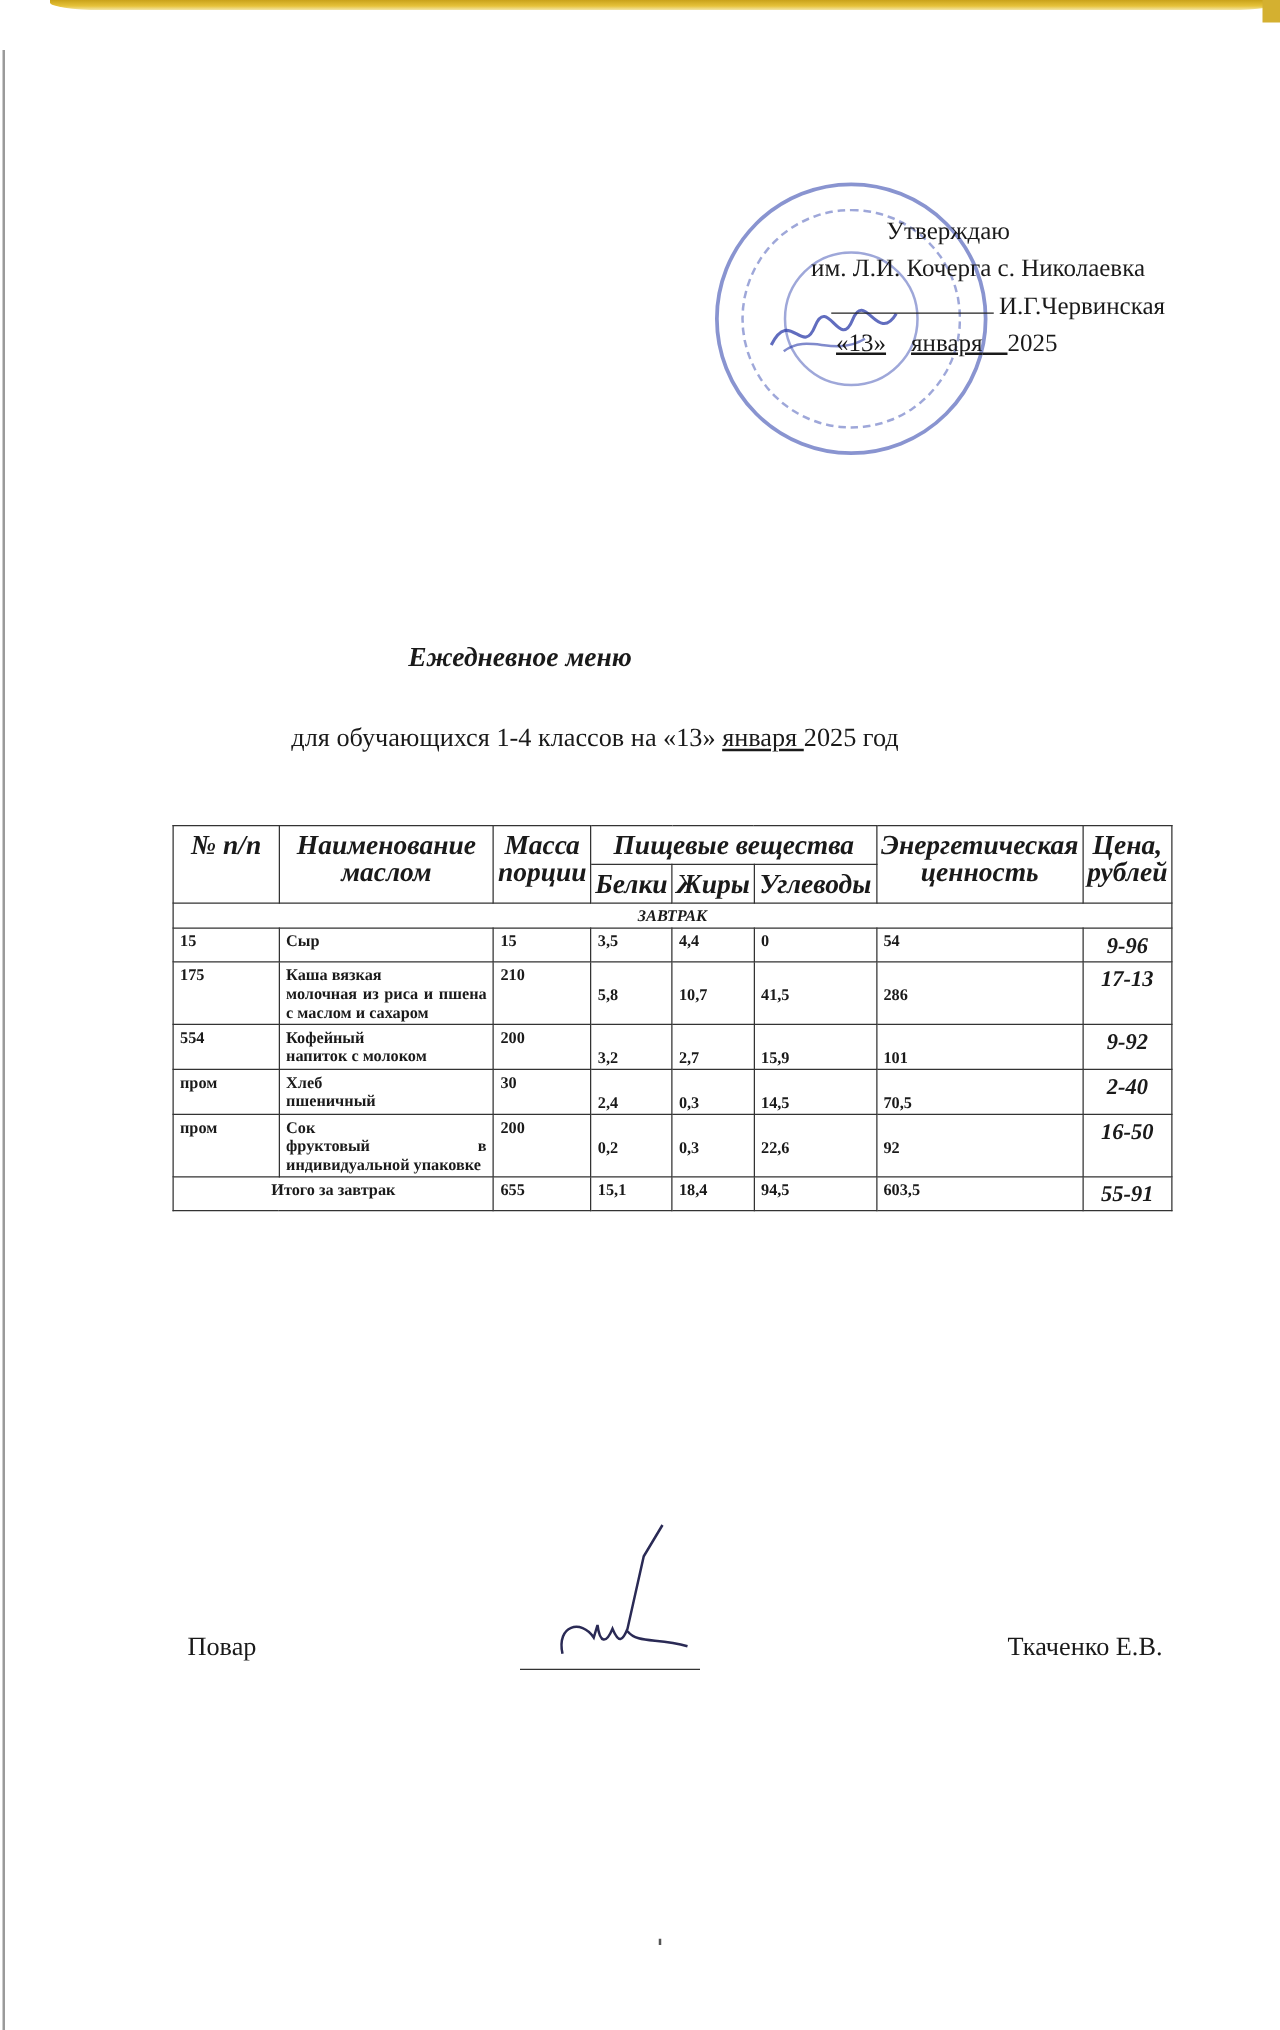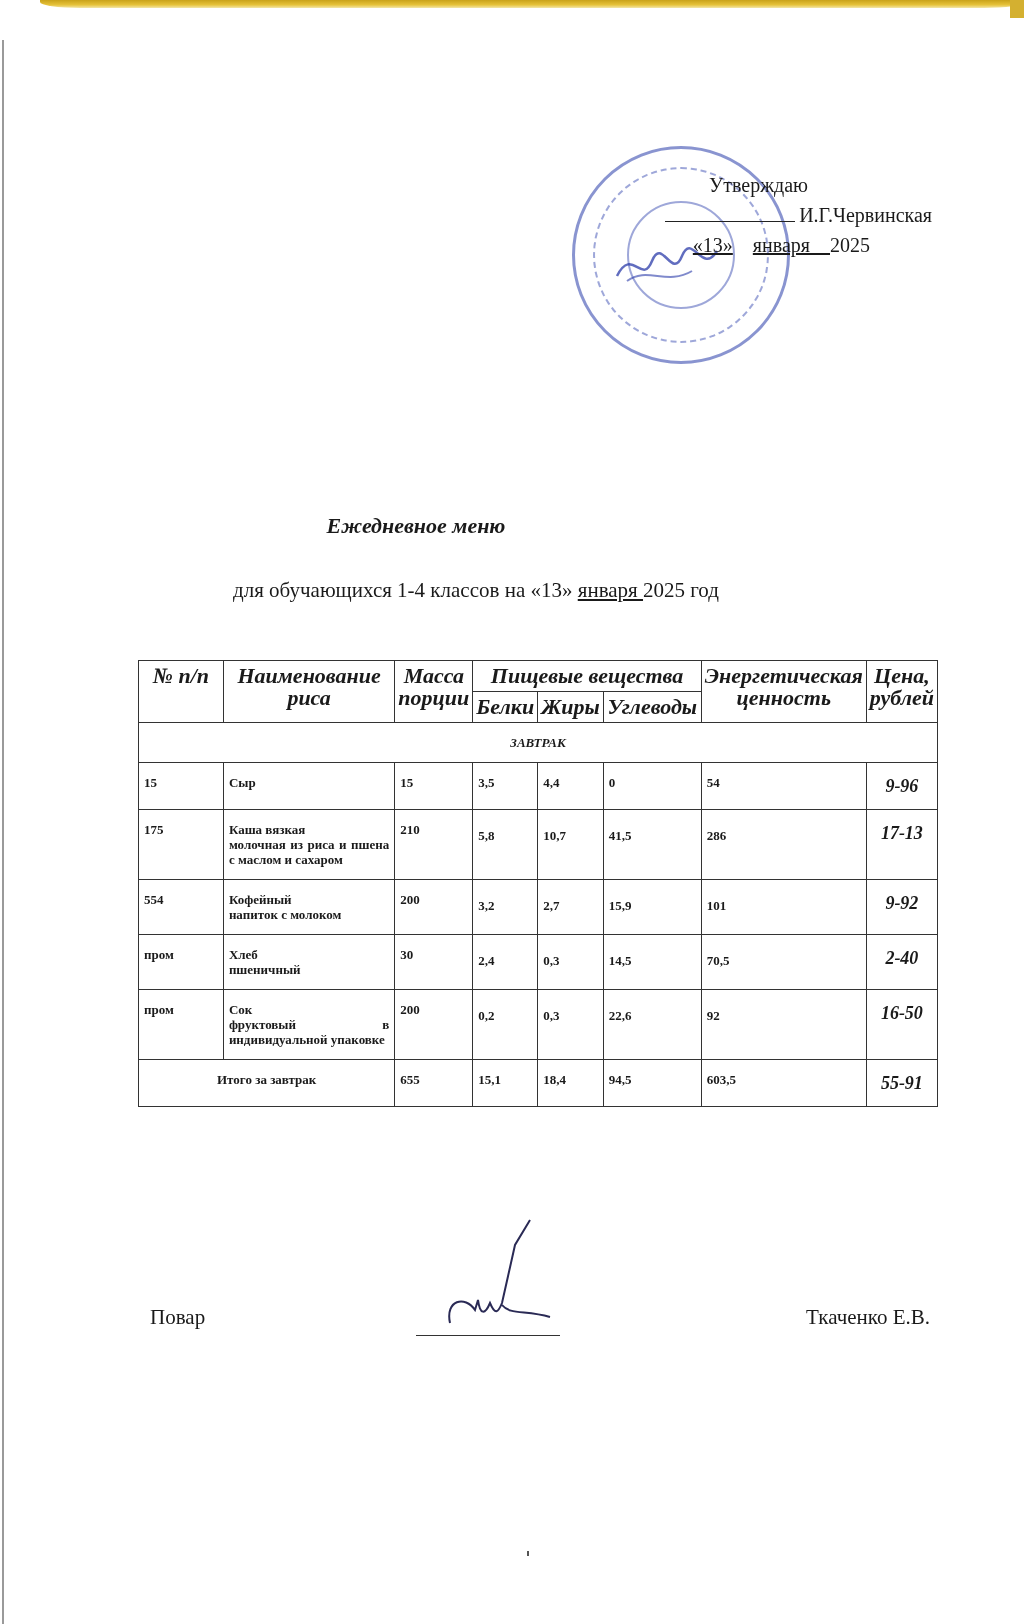--- a/index.html
+++ b/index.html
@@ -25,21 +25,21 @@
   .approval {
     position: absolute; left: 560px; top: 170px; width: 380px;
     font-size: 20px; line-height: 30px;
   }
   .approval .line { text-align: right; white-space: nowrap; }
   .approval .l1 { margin-right: 132px; }
   .approval .l2 { margin-right: 30px; }
   .approval .l3 { margin-right: 24px; }
   .approval .l4 { margin-right: 8px; }
   .approval .l4 .blank { display: inline-block; width: 130px; border-bottom: 1px solid #222; margin-right: 4px; }
-  .approval .l5 { margin-right: 70px; }
+  .approval .l5 { margin-right: 94px; }
   .approval .u { text-decoration: underline; }
   .stamp {
     position: absolute; left: 572px; top: 146px; width: 218px; height: 218px;
     border-radius: 50%;
     border: 3px solid rgba(40,60,170,0.55);
     box-sizing: border-box;
   }
   .stamp::before {
     content: ""; position: absolute; left: 18px; top: 18px; right: 18px; bottom: 18px;
     border-radius: 50%; border: 2px dashed rgba(40,60,170,0.45);
@@ -58,21 +58,21 @@
   .subtitle {
     position: absolute; left: 0; width: 952px; top: 578px;
     text-align: center; font-size: 21px;
   }
   .subtitle .u { text-decoration: underline; }
   table.menu {
     position: absolute; left: 138px; top: 660px; width: 800px;
     border-collapse: collapse; font-size: 13px;
   }
   table.menu td, table.menu th {
-    border: 1.5px solid #333; vertical-align: top; padding: 12px 5px;
+    border: 1.5px solid #333; vertical-align: top; padding: 2px 5px;
   }
   table.menu th {
     font-style: italic; font-weight: bold; font-size: 22px; text-align: center;
     line-height: 22px; padding: 4px 3px;
   }
   .c-num { width: 86px; }
   .c-name { width: 172px; }
   .c-mass { width: 68px; }
   .c-b { width: 50px; }
   .c-z { width: 54px; }
@@ -106,20 +106,21 @@
 <div class="left-edge"></div>
 
 <div class="stamp"></div>
 <svg class="signature-director" viewBox="0 0 110 60">
   <path d="M5 40 C20 10, 30 50, 40 25 S60 45, 70 20 S90 40, 105 15" fill="none" stroke="#2c3caa" stroke-width="2.5" opacity="0.75"></path>
   <path d="M15 45 C35 30, 55 50, 80 35" fill="none" stroke="#2c3caa" stroke-width="2" opacity="0.6"></path>
 </svg>
 
 <div class="approval">
   <div class="line l1">Утверждаю</div>
+  <div class="line l3">им. Л.И. Кочерга с. Николаевка</div>
   <div class="line l4"><span class="blank"></span><span>И.Г.Червинская</span></div>
   <div class="line l5"><span class="u">«13»</span>&nbsp;&nbsp;&nbsp;&nbsp;<span class="u">января</span><span class="u">&nbsp;&nbsp;&nbsp;&nbsp;</span><span>2025</span></div>
 </div>
 
 <div class="title">Ежедневное меню</div>
 <div class="subtitle"><span>для обучающихся 1-4 классов на «13» </span><span class="u">января </span><span>2025 год</span></div>
 
 <table class="menu">
   <colgroup>
     <col class="c-num">
@@ -127,21 +128,21 @@
       <col class="c-mass">
       <col class="c-b">
       <col class="c-z">
       <col class="c-u">
       <col class="c-e">
       <col class="c-p">
   </colgroup>
   <thead>
     <tr>
       <th rowspan="2">№ п/п</th>
-      <th rowspan="2">Наименование риса</th>
+      <th rowspan="2">Наименование маслом</th>
       <th rowspan="2">Масса порции</th>
       <th colspan="3">Пищевые вещества</th>
       <th rowspan="2">Энергетическая ценность</th>
       <th rowspan="2">Цена, рублей</th>
     </tr>
     <tr>
       <th>Белки</th>
       <th>Жиры</th>
       <th>Углеводы</th>
     </tr>

